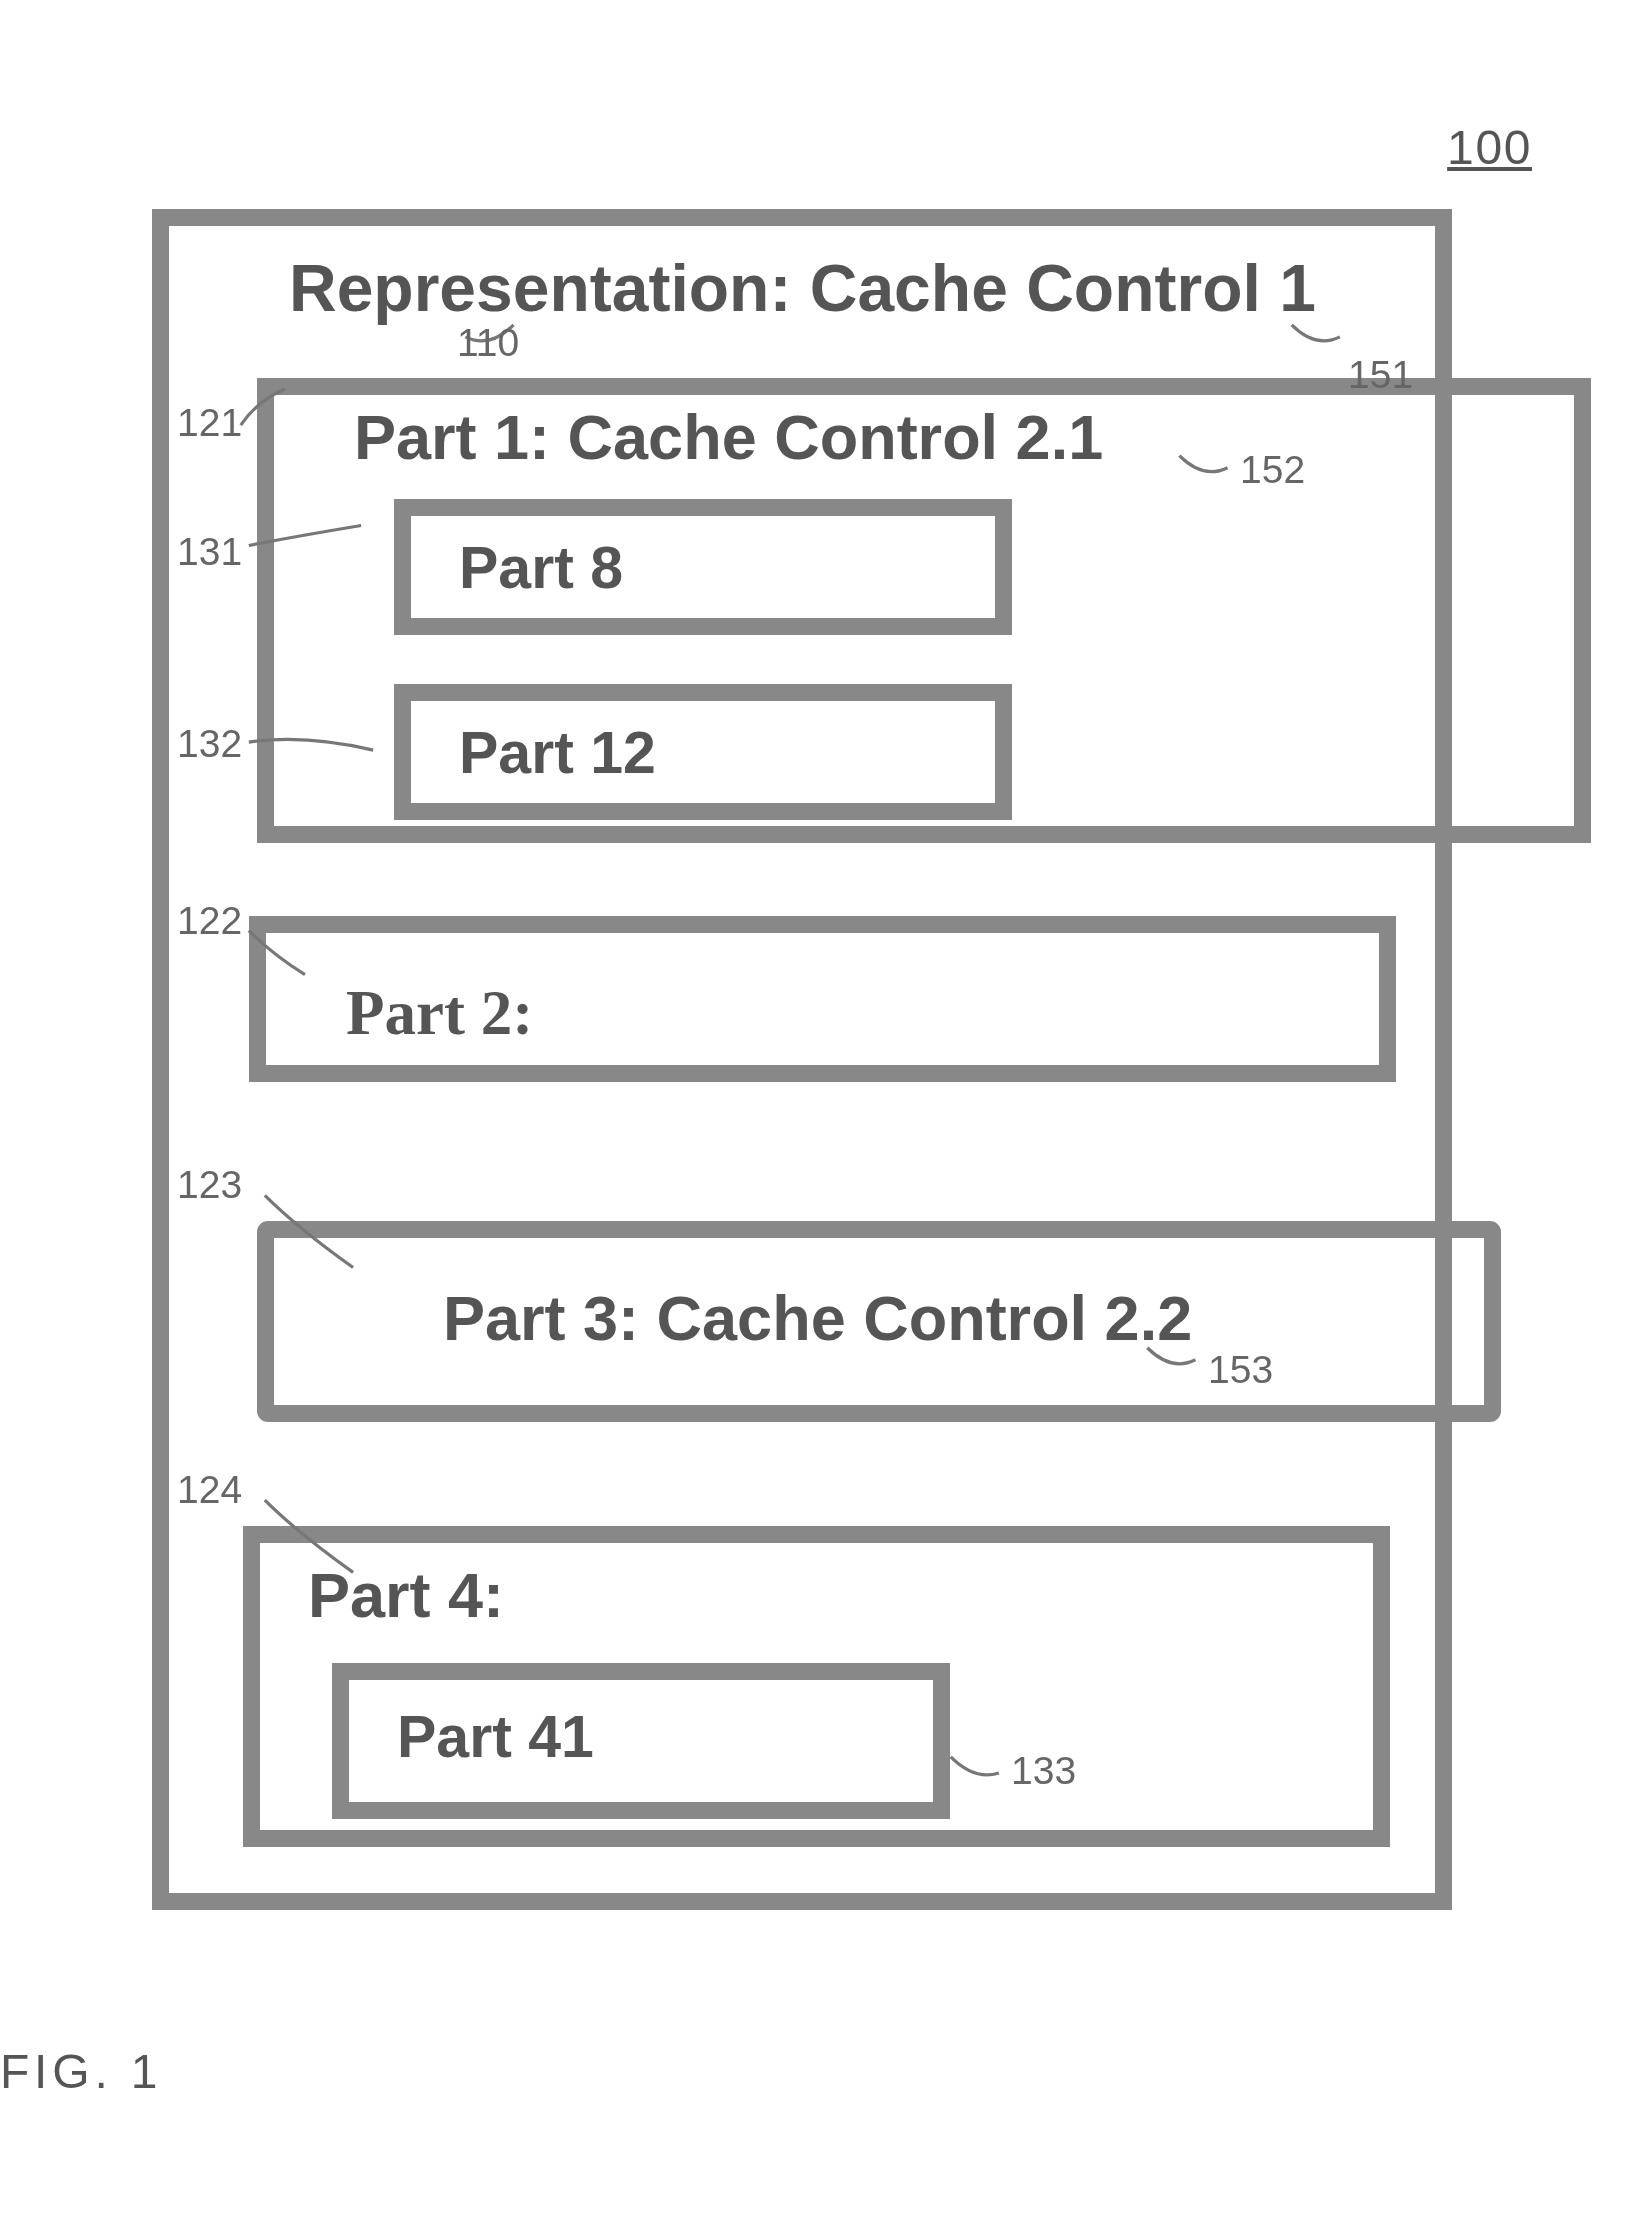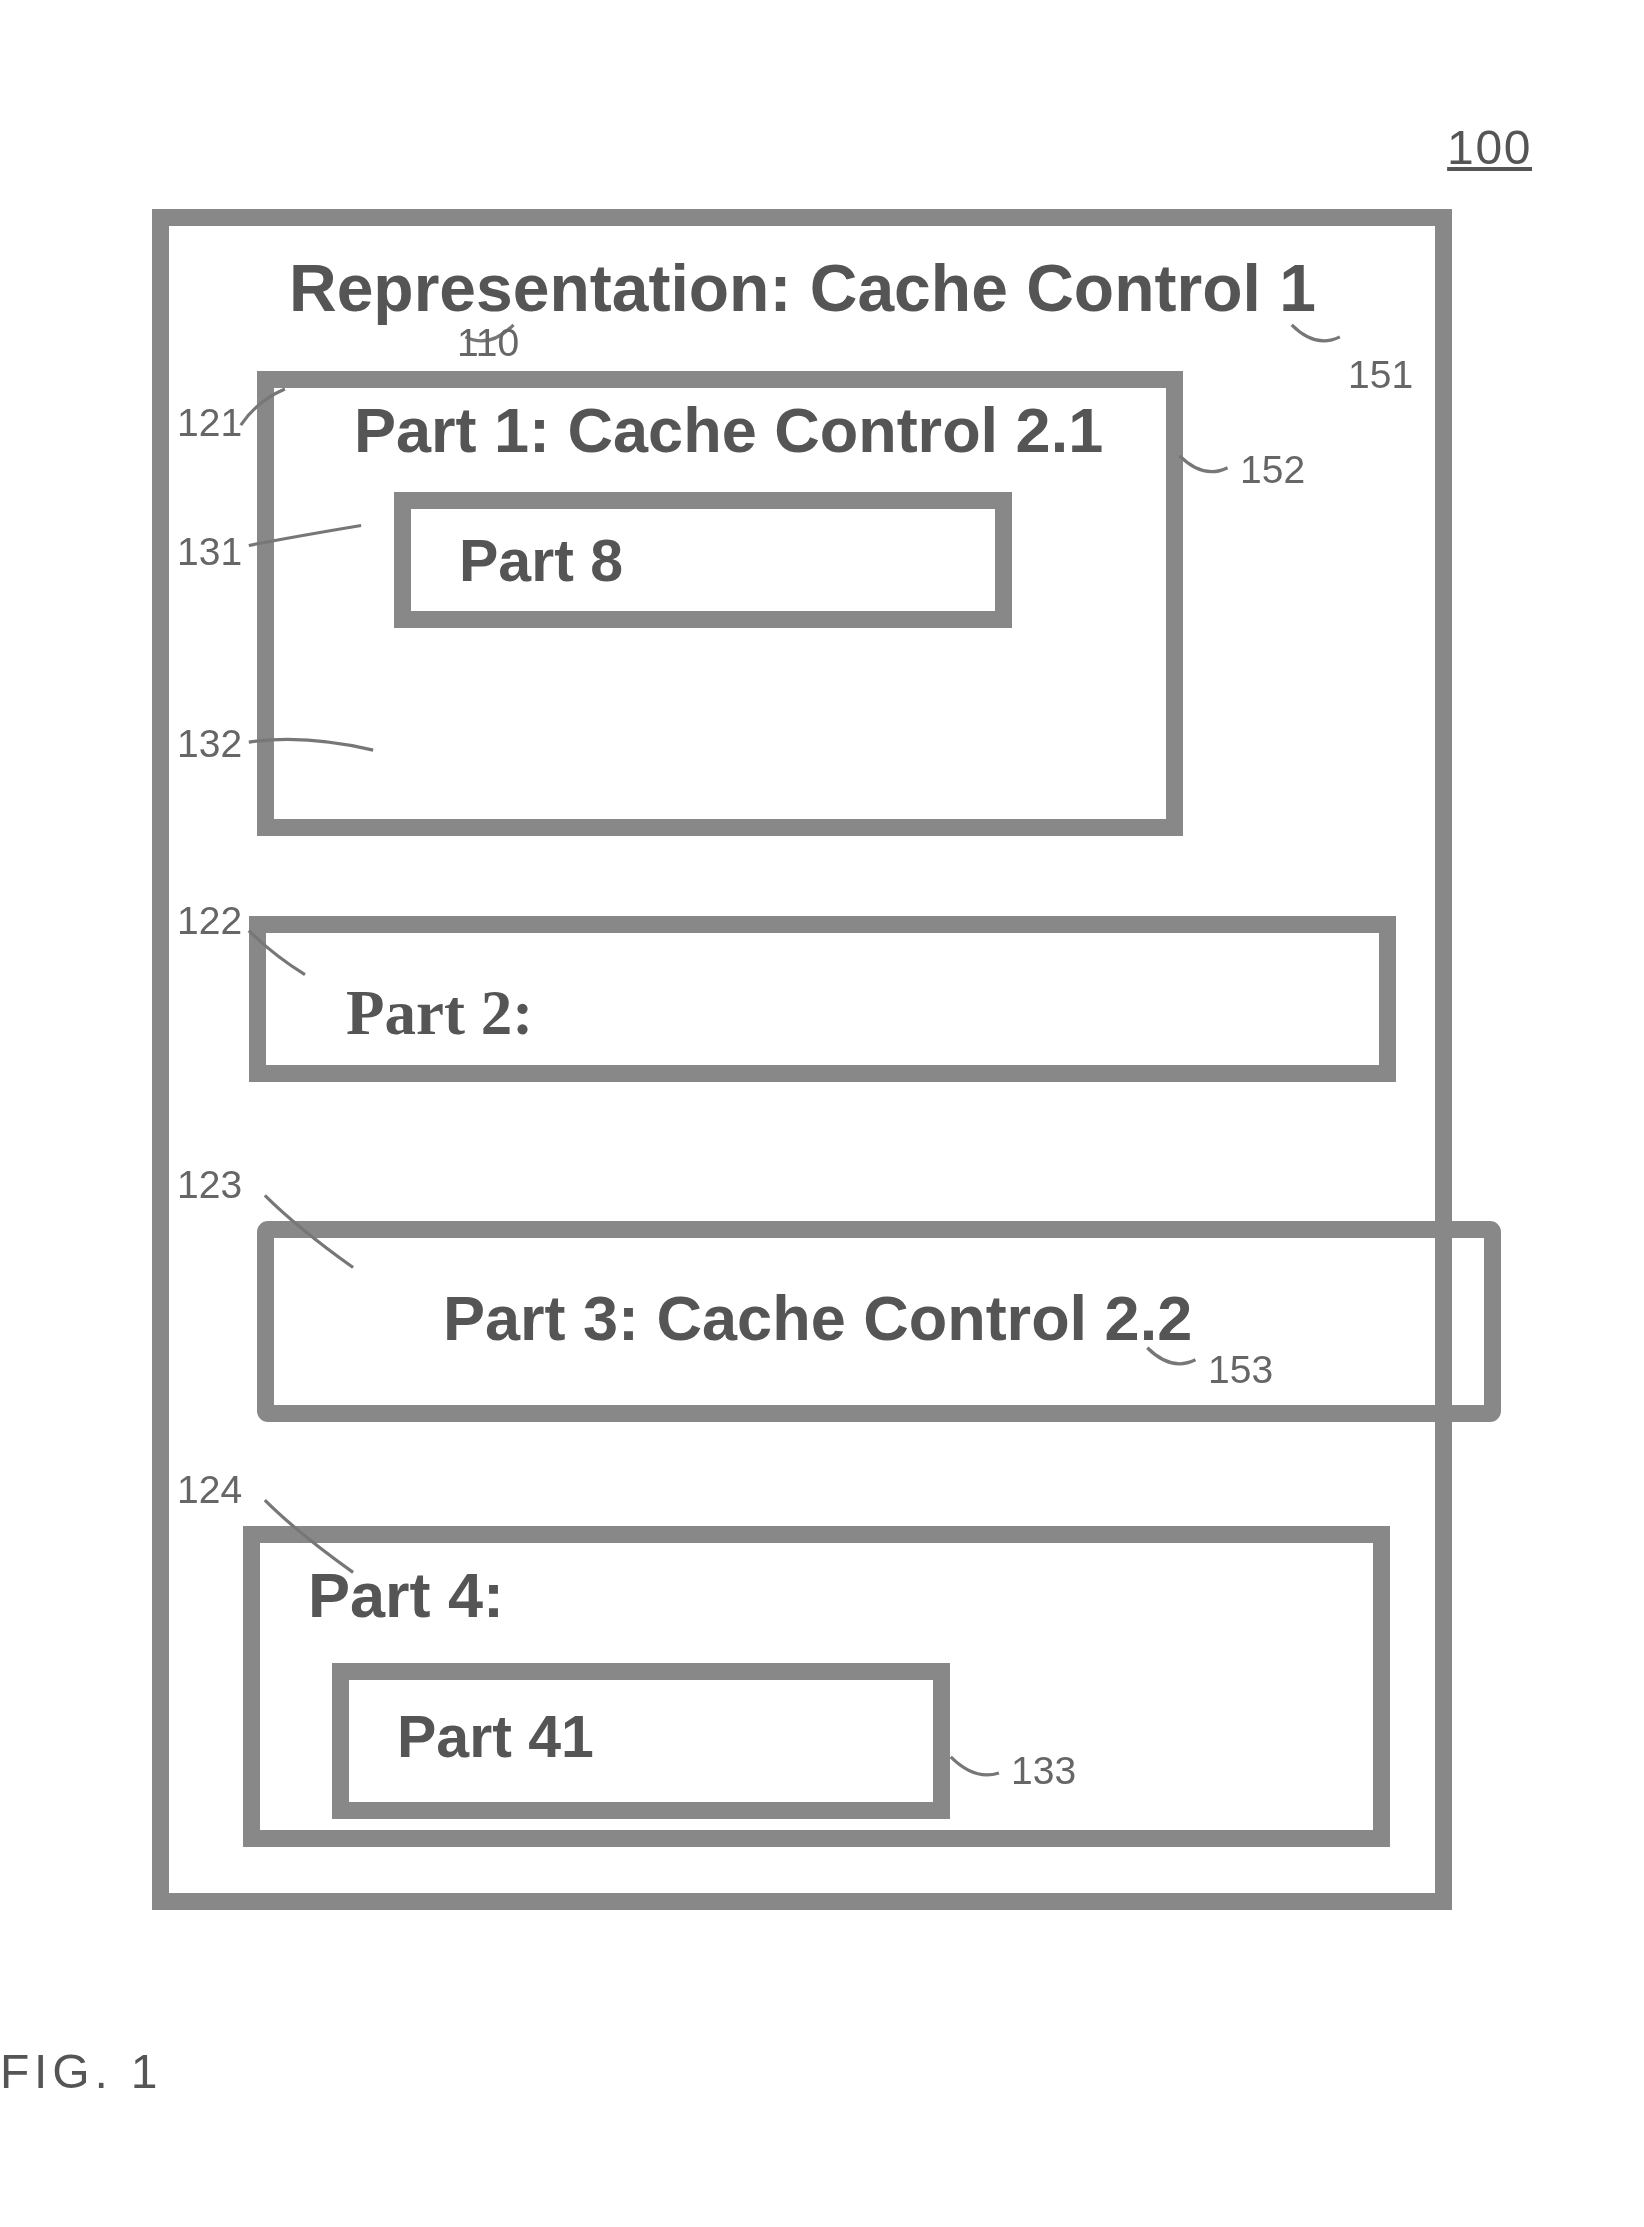--- a/index.html
+++ b/index.html
@@ -94,27 +94,30 @@
 </head>
 <body>
 
 <div class="page">
 
   <div class="fig-num">100</div>
 
   <div class="outer">
     <div class="outer-title">Representation: Cache Control 1</div>
 
-    <div class="gbox" style="left:88px; top:145px; width:926px; height:465px;">
+    <div class="gbox" style="left:88px; top:152px; width:1334px; height:465px;">
       <div class="lbl" style="left:80px; top:6.4px;">Part 1: Cache Control 2.1</div>
 
       <div class="gbox" style="left:120px; top:104px; width:618px; height:136px;">
         <div class="lbl sublbl" style="left:48px; top:17.7px;">Part 8</div>
       </div>
 
+      <div class="gbox" style="left:120px; top:289px; width:618px; height:136px;">
+        <div class="lbl sublbl" style="left:48px; top:17.7px;">Part 12</div>
+      </div>
     </div>
 
     <div class="gbox" style="left:80px; top:690px; width:1147px; height:166px;font-family:Liberation Serif, serif;">
       <div class="lbl" style="left:80px; top:44px;">Part 2:</div>
     </div>
 
     <div class="gbox" style="left:88px; top:995px; width:1244px; height:201px;border-radius:11px;">
       <div class="lbl" style="left:169px; top:44px;">Part 3: Cache Control 2.2</div>
     </div>
 

